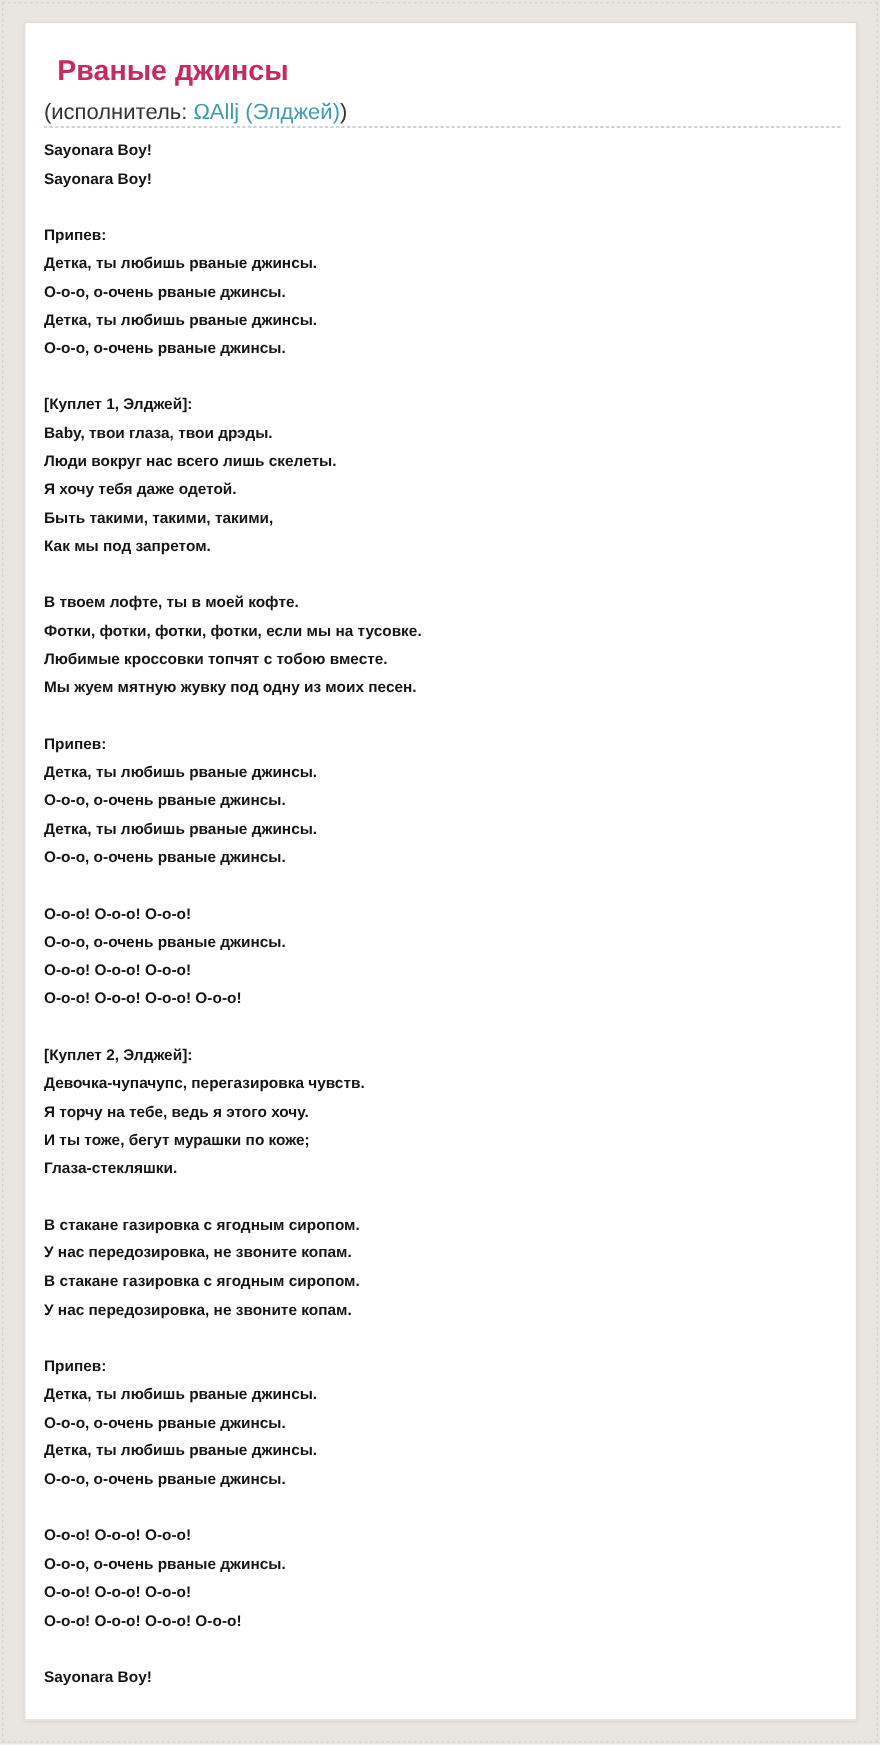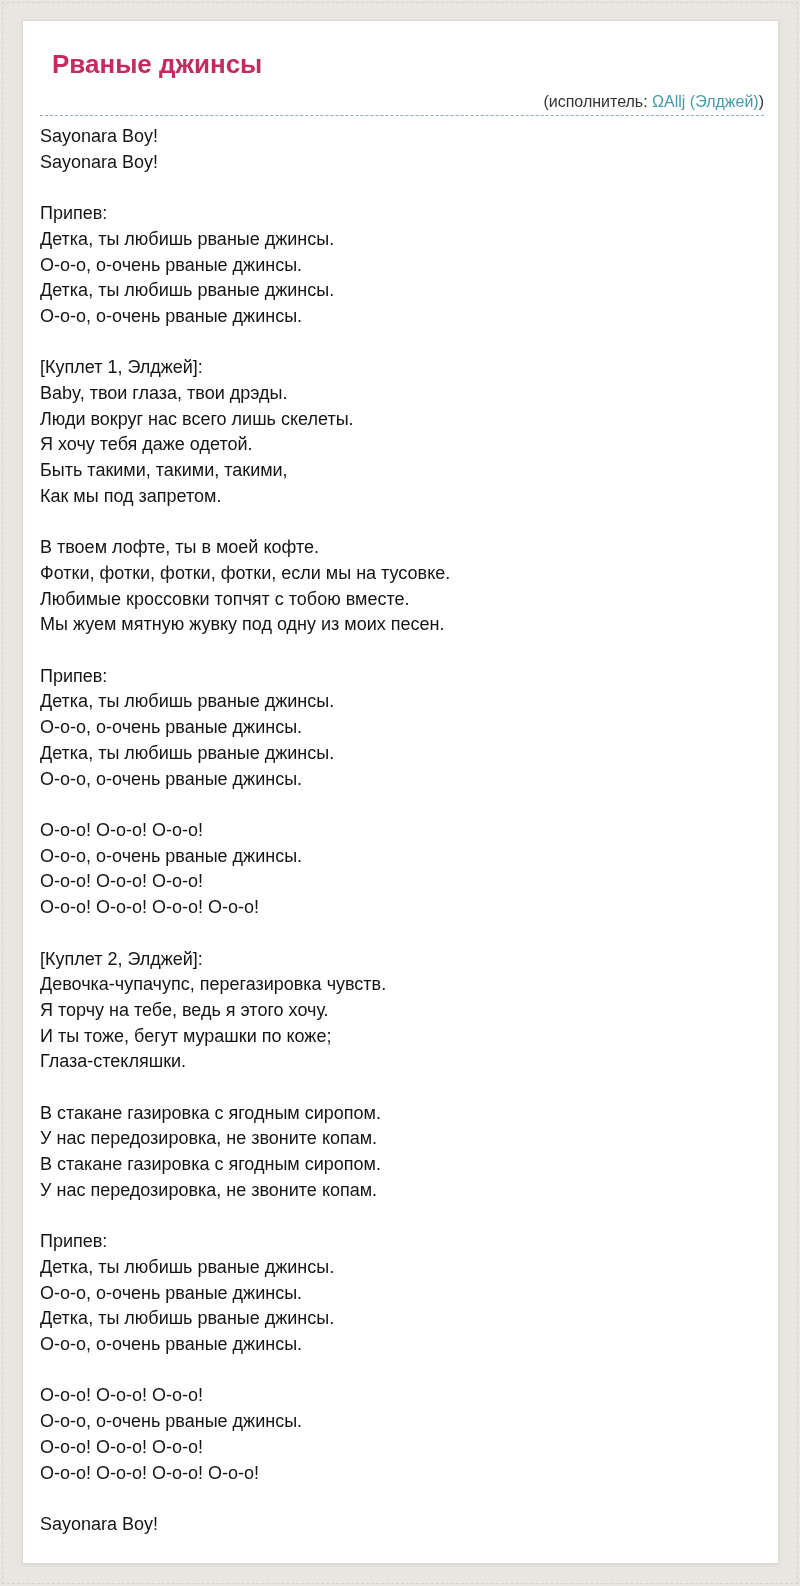--- a/index.html
+++ b/index.html
@@ -38,36 +38,36 @@
   }
   .title {
     margin: 12px;
     font-size: 26px;
     line-height: 31px;
     font-weight: bold;
     color: var(--title-color, #c62a5e);
   }
   .artist-line {
     margin-top: 2px;
-    font-size: 16px;
+    font-size: 20px;
     line-height: 20px;
     color: var(--muted-text, #333333);
-    text-align: right;
   }
   .artist-link {
     color: var(--link-color, #3f9dab);
     text-decoration: none;
     cursor: pointer;
   }
   .lyrics {
     margin-top: 8px;
-    font-size: 18px;
+    font-size: 14px;
     line-height: 25.7px;
     color: var(--text-color, #151515);
     white-space: pre-line;
+    font-weight: bold;
   }
 </style>
 </head>
 <body>
 
 <div class="frame"></div>
 
 <div class="card">
   <div class="header">
     <h1 class="title">Рваные джинсы</h1>

